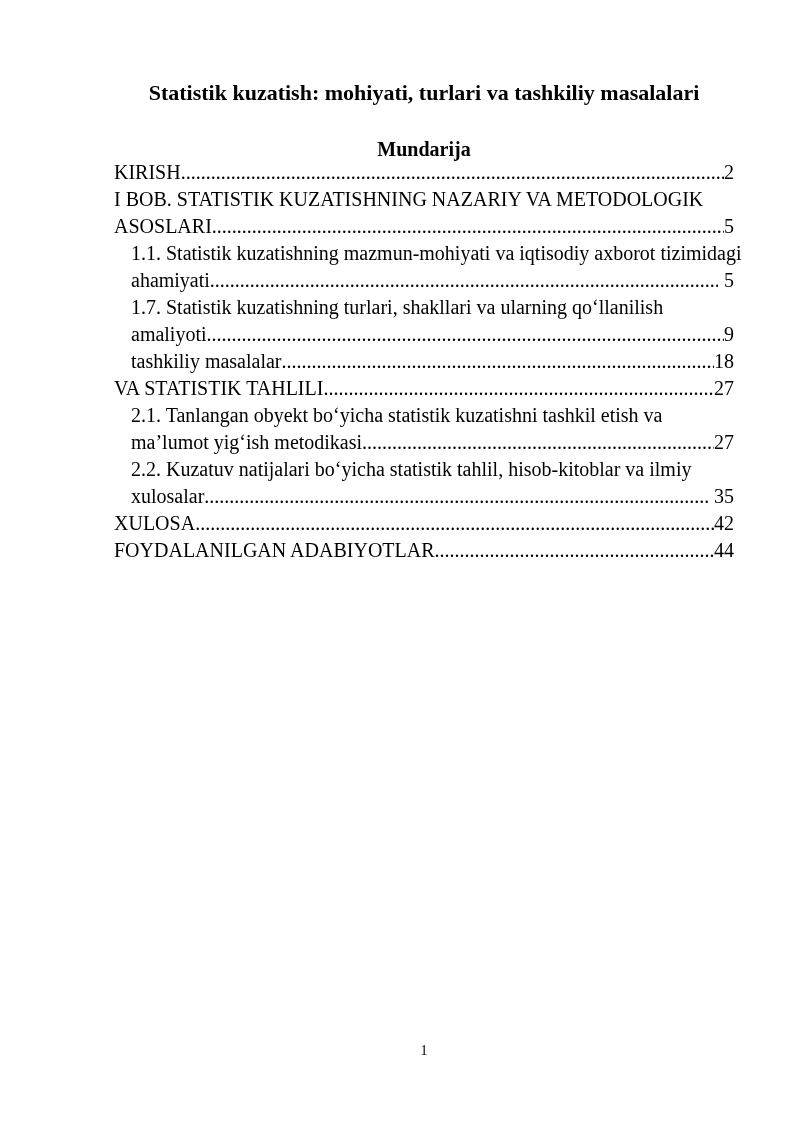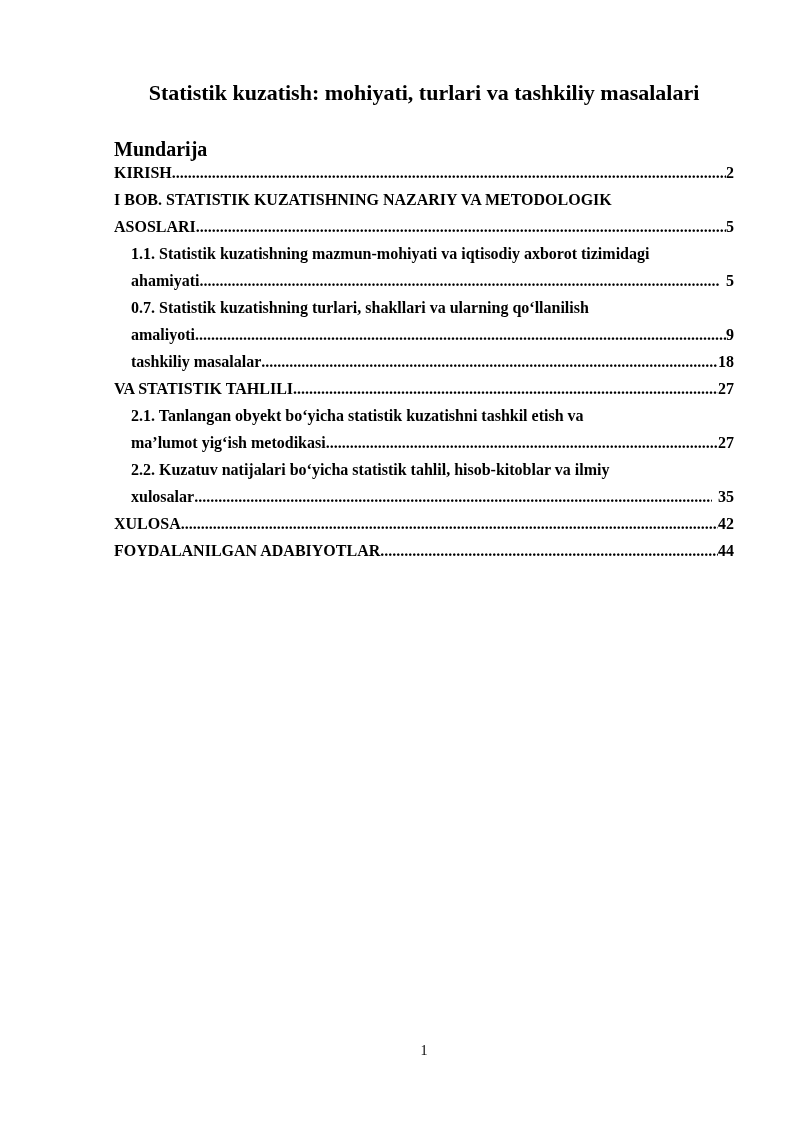--- a/index.html
+++ b/index.html
@@ -22,23 +22,24 @@
     line-height: 26px;
     font-weight: bold;
     text-align: center;
     margin: 0;
     white-space: nowrap;
   }
   .toc-heading {
     font-size: 20px;
     line-height: 24px;
     font-weight: bold;
+    text-align: center;
     margin: 31px 0 0 0;
   }
-  .toc { margin-top: -2px; font-size: 16px; font-weight: bold; }
+  .toc { margin-top: -2px; font-size: 20px; font-weight: normal; }
   .entry { margin: 0; }
   .entry.lvl2 { padding-left: 17px; }
   .line {
     display: flex;
     align-items: baseline;
     height: 27px;
     line-height: 27px;
   }
   .t { flex: 0 0 auto; white-space: nowrap; }
   .dots {
@@ -99,21 +100,21 @@
         </div>
         <div class="line">
           <span class="t">ahamiyati</span>
           <span class="dots"></span>
           <span class="pg gap">5</span>
         </div>
       </div>
 
       <div class="entry lvl2">
         <div class="line">
-          <span class="t">0.7. Statistik kuzatishning turlari, shakllari va ularning qo‘llanilish</span>
+          <span class="t">1.7. Statistik kuzatishning turlari, shakllari va ularning qo‘llanilish</span>
         </div>
         <div class="line">
           <span class="t">amaliyoti</span>
           <span class="dots"></span>
           <span class="pg">9</span>
         </div>
       </div>
 
       <div class="entry lvl2">
         <div class="line">

